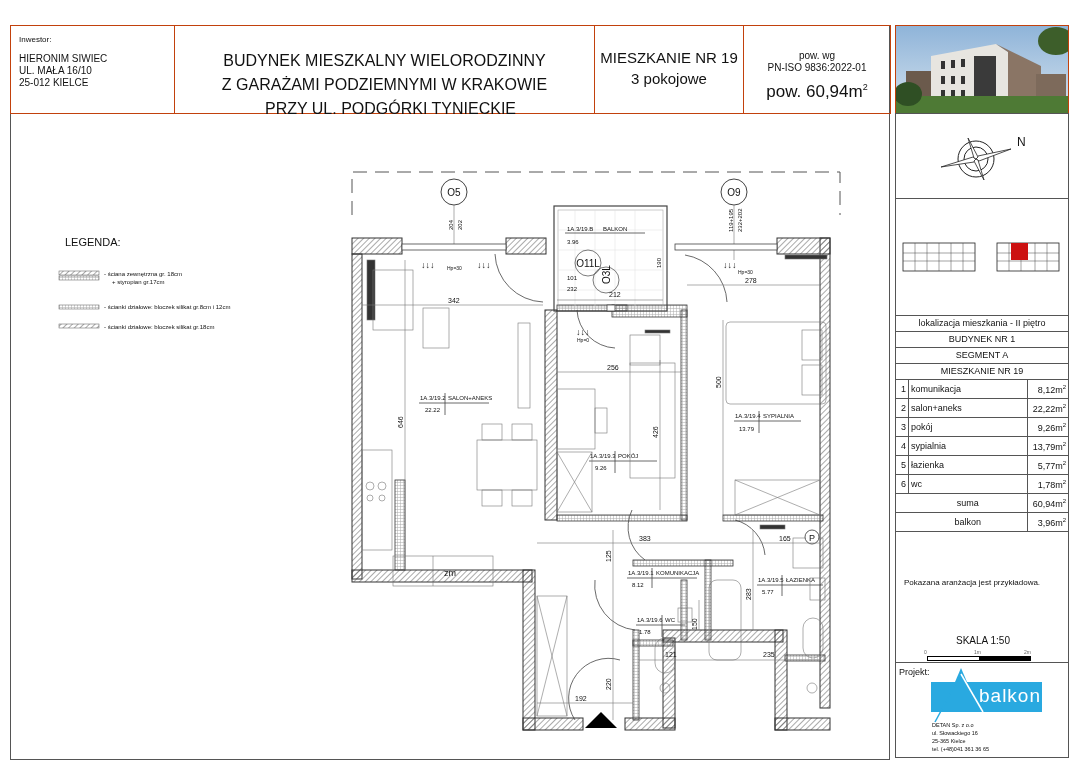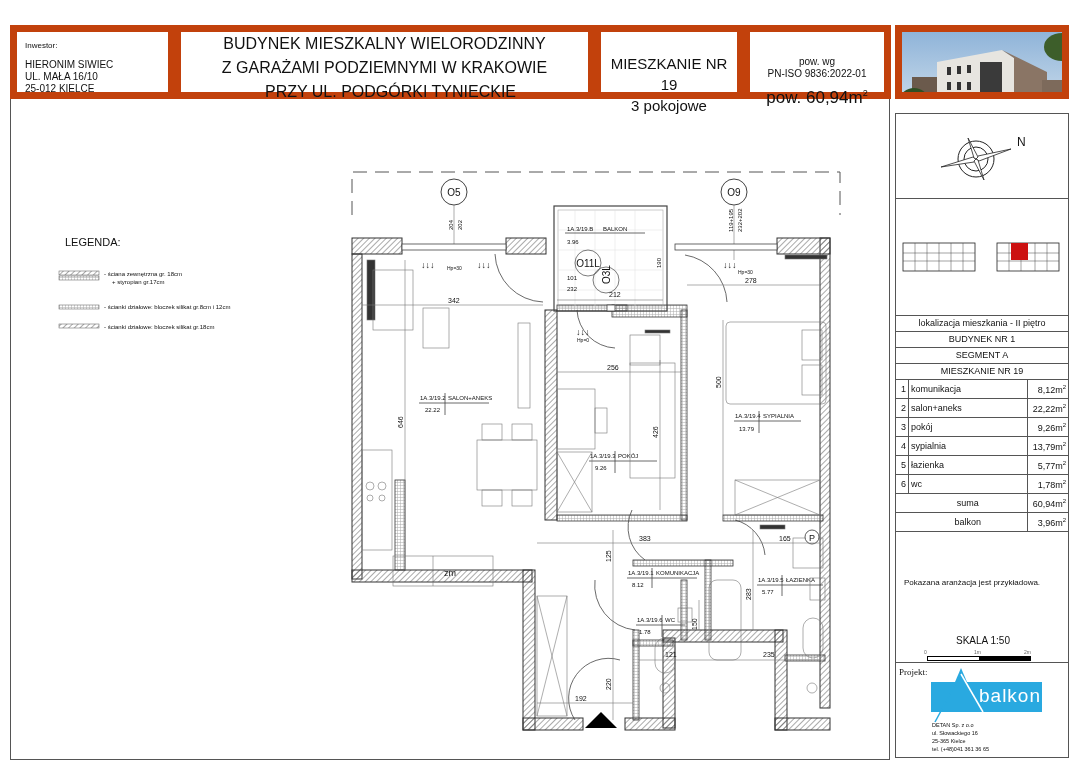--- a/index.html
+++ b/index.html
@@ -1,19 +1,19 @@
 <!DOCTYPE html>
 <html><head>
 <meta charset="utf-8">
 <style>
   html,body{margin:0;padding:0;background:#fff;}
   body{width:1087px;height:768px;position:relative;overflow:hidden;font-family:"Liberation Sans",sans-serif;color:#111;}
   .sheet{position:absolute;left:10px;top:25px;width:880px;height:735px;border:1px solid #555;box-sizing:border-box;}
   .abs{position:absolute;}
-  .hdr-cell{position:absolute;top:25px;height:74px;border:7px solid #c2410c;box-sizing:border-box;}
+  .hdr-cell{position:absolute;top:25px;height:89px;border:1px solid #c2410c;box-sizing:border-box;}
   .c{text-align:center;}
   .side{position:absolute;left:895px;width:174px;border:1px solid #555;box-sizing:border-box;}
   .tbl{position:absolute;left:895px;top:315px;width:174px;border-collapse:collapse;font-size:9px;border-radius:12px;}
   .tbl td{border:1px solid #555;padding:0 2px;height:15px;line-height:15px;}
   .wall{fill:url(#hatch);stroke:#333;stroke-width:1;}
   .pwall{fill:url(#dots);stroke:#333;stroke-width:0.8;}
   .ln{stroke:#444;stroke-width:0.8;fill:none;}
   .thin{stroke:#777;stroke-width:0.6;fill:none;}
   .lbl{font-size:7px;font-family:"Liberation Sans",sans-serif;fill:#111;}
   .dim{font-size:8px;font-family:"Liberation Sans",sans-serif;fill:#111;}
@@ -24,21 +24,21 @@
 <div class="sheet"></div>
 
 <div class="hdr-cell" style="left:10px;width:165px;">
   <div class="abs" style="left:8px;top:9px;font-size:8px;">Inwestor:</div>
   <div class="abs" style="left:8px;top:27px;font-size:10px;line-height:12px;">
     <div>HIERONIM SIWIEC</div>
     <div>UL. MAŁA 16/10</div>
     <div>25-012 KIELCE</div>
   </div>
 </div>
-<div class="hdr-cell c" style="left:174px;width:421px;font-size:16px;line-height:24px;padding-top:0;">
+<div class="hdr-cell c" style="left:174px;width:421px;font-size:16px;line-height:24px;padding-top:23px;">
   <div>BUDYNEK MIESZKALNY WIELORODZINNY</div>
   <div>Z GARAŻAMI PODZIEMNYMI W KRAKOWIE</div>
   <div style="padding-left:12px;">PRZY UL. PODGÓRKI TYNIECKIE</div>
 </div>
 <div class="hdr-cell c" style="left:594px;width:150px;font-size:15px;line-height:21px;padding-top:21px;">
   <div>MIESZKANIE NR 19</div>
   <div>3 pokojowe</div>
 </div>
 <div class="hdr-cell c" style="left:743px;width:148px;padding-top:24px;">
   <div style="font-size:10px;line-height:12px;">pow. wg</div>
@@ -175,21 +175,21 @@
   <div class="abs" style="left:8px;top:118px;font-size:8px;">Pokazana aranżacja jest przykładowa.</div>
   <div class="abs c" style="left:0;width:174px;top:175px;font-size:10px;">SKALA 1:50</div>
   <div class="abs" style="left:28px;top:189px;font-size:5px;color:#666;">0</div>
   <div class="abs" style="left:78px;top:189px;font-size:5px;color:#666;">1m</div>
   <div class="abs" style="left:128px;top:189px;font-size:5px;color:#666;">2m</div>
   <div class="abs" style="left:31px;top:196px;width:52px;height:3px;border:1px solid #000;background:#fff;"></div>
   <div class="abs" style="left:83px;top:196px;width:52px;height:5px;background:#000;"></div>
 </div>
 
 <div class="side" style="top:662px;height:96px;">
-  <div class="abs" style="left:3px;top:4px;font-size:9px;font-family:Liberation Serif, serif;">Projekt:</div>
+  <div class="abs" style="left:3px;top:4px;font-size:9px;">Projekt:</div>
   <div class="abs" style="left:35px;top:19px;width:111px;height:30px;background:#29a9e0;">
     <div class="abs" style="left:48px;top:3px;font-size:19px;color:#fff;letter-spacing:1px;">balkon</div>
   </div>
   <svg class="abs" style="left:35px;top:5px;" width="60" height="56" viewBox="0 0 60 56">
     <polygon points="30,0 24,14 36,14" fill="#29a9e0"></polygon>
     <line x1="30" y1="6" x2="4" y2="54" stroke="#29a9e0" stroke-width="1.5"></line>
     <line x1="30" y1="6" x2="52" y2="44" stroke="#fff" stroke-width="1.5"></line>
   </svg>
   <div class="abs" style="left:36px;top:58px;font-size:5.5px;line-height:8px;">
     <div>DETAN Sp. z o.o</div>

